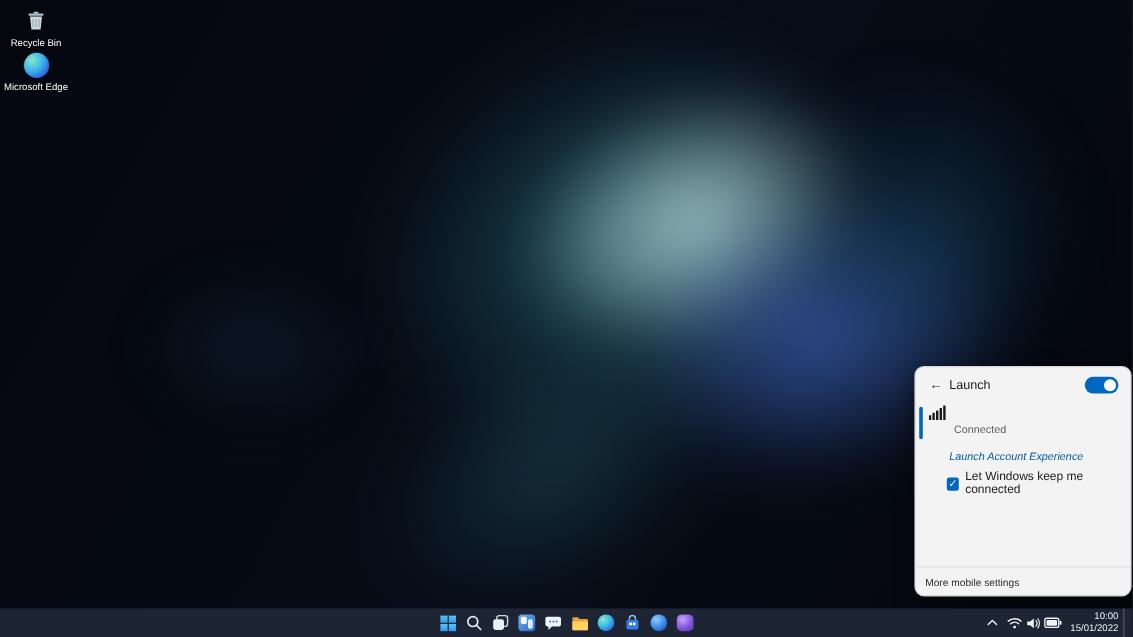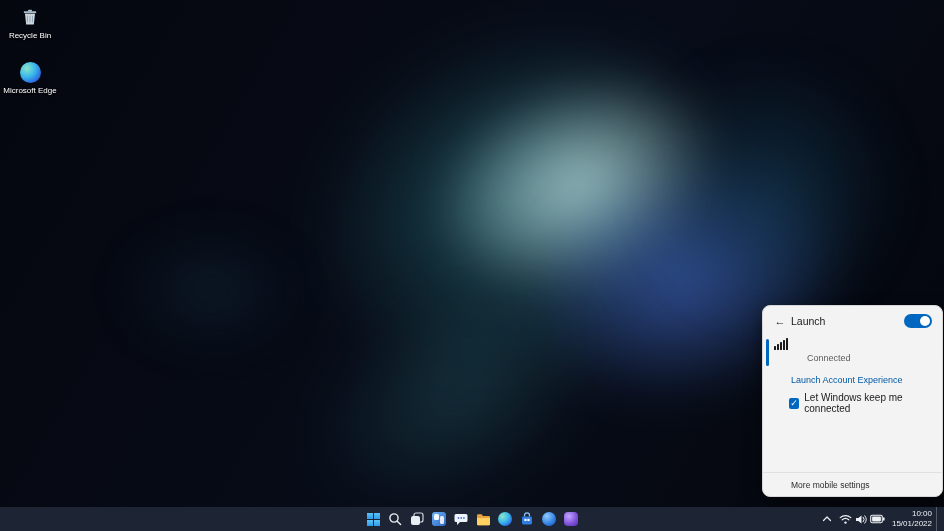--- a/index.html
+++ b/index.html
@@ -42,29 +42,29 @@
     width:18px; height:16px; line-height:14px; cursor:pointer; padding:0; }
   .fly-title { font-size:10.5px; margin-left:2px; }
   .toggle { margin-left:auto; position:relative; width:28px; height:14px; border-radius:8px;
     background:#0067c0; display:inline-block; cursor:pointer; }
   .toggle .knob { position:absolute; top:2px; right:2px; width:10px; height:10px;
     border-radius:50%; background:#fff; }
   .net-item { position:relative; height:36px; margin-top:2px; cursor:pointer; }
   .sel-pill { position:absolute; left:3px; top:4px; width:3px; height:27px;
     border-radius:2px; background:#0067c0; }
   .signal-svg { position:absolute; left:11px; top:2px; }
-  .net-status { position:absolute; left:44px; top:18px; font-size:9px; color:#5d5d5d; }
+  .net-status { position:absolute; left:32px; top:18px; font-size:9px; color:#5d5d5d; }
   .acct-link { display:block; margin:4px 0 0 28px; font-size:9px; color:#0059a8;
-    text-decoration:none; cursor:pointer; }
+    text-decoration:none; cursor:pointer;font-style:italic; }
   .chk-row { display:flex; align-items:center; margin:7px 0 0 26px; cursor:pointer; }
   .chk { width:11px; height:11px; border-radius:2px; background:#0067c0; color:#fff;
     font-size:9px; line-height:11px; text-align:center; display:inline-block; }
   .chk-label { margin-left:5px; font-size:10px; color:#1a1a1a; }
   .fly-footer { position:absolute; left:0; right:0; bottom:0; height:24px;
-    border-top:1px solid #e1e1e1; display:flex; align-items:center; padding-left:28px; }
+    border-top:1px solid #e1e1e1; display:flex; align-items:center; padding-left:8px; }
   .footer-link { font-size:8.5px; color:#2b2b2b; cursor:pointer; }
 
   
   .taskbar { position:absolute; left:0; right:0; bottom:0; height:24px;
     background:#1d2433; display:flex; align-items:center; z-index:6;text-decoration:underline; }
   .tb-center { position:absolute; left:50%; transform:translateX(-50%);
     display:flex; align-items:center; gap:2px; height:24px; }
   .tb-btn { width:20px; height:20px; border:none; background:transparent; border-radius:4px;
     display:flex; align-items:center; justify-content:center; cursor:pointer; padding:0; }
 
@@ -110,21 +110,21 @@
       <svg width="20" height="20" viewBox="0 0 24 24">
         <path d="M6 8h12l-1.4 13H7.4z" fill="#dfe9f2" opacity=".92"></path>
         <rect x="4.5" y="5" width="15" height="2.4" rx="1" fill="#aebfce"></rect>
         <rect x="9.5" y="3.4" width="5" height="2" rx="1" fill="#aebfce"></rect>
         <path d="M9 10.5v8M12 10.5v8M15 10.5v8" stroke="#8fa5b8" stroke-width="1.1" fill="none"></path>
       </svg>
     </div>
     <div class="di-label">Recycle Bin</div>
   </div>
 
-  <div class="desk-icon" style="top:60px">
+  <div class="desk-icon" style="top:42px">
     <div class="di-glyph">
       <span class="edge-orb"></span>
     </div>
     <div class="di-label">Microsoft Edge</div>
   </div>
 
   <div class="flyout">
     <div class="fly-header">
       <button class="back-btn">←</button>
       <span class="fly-title">Launch</span>

